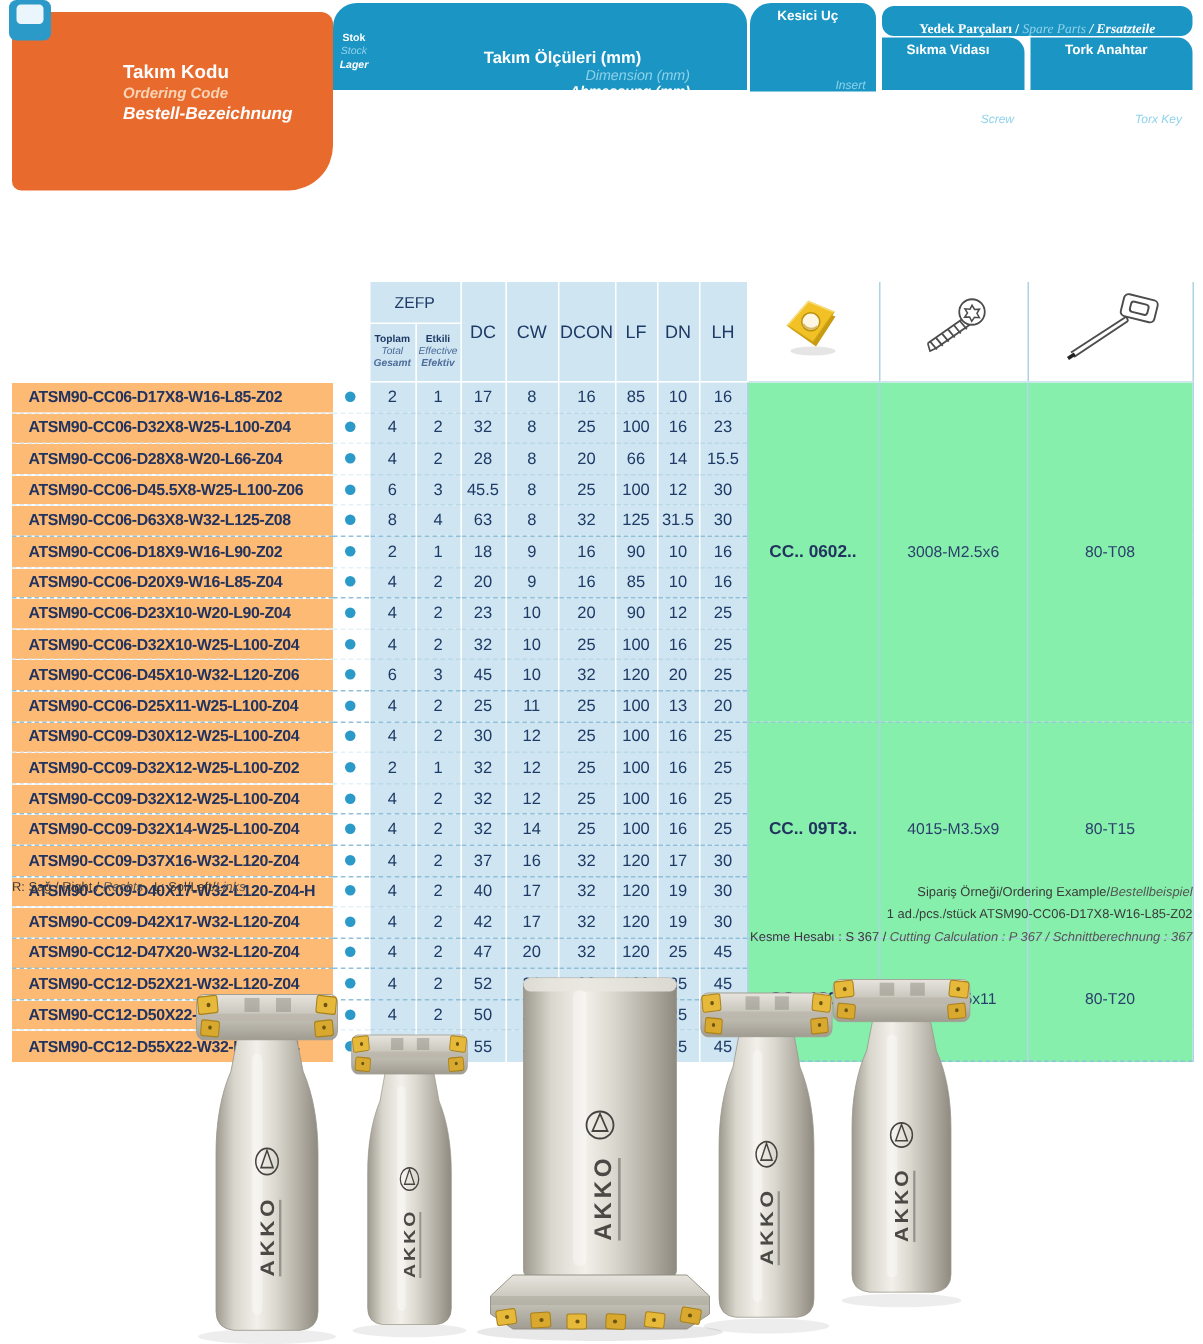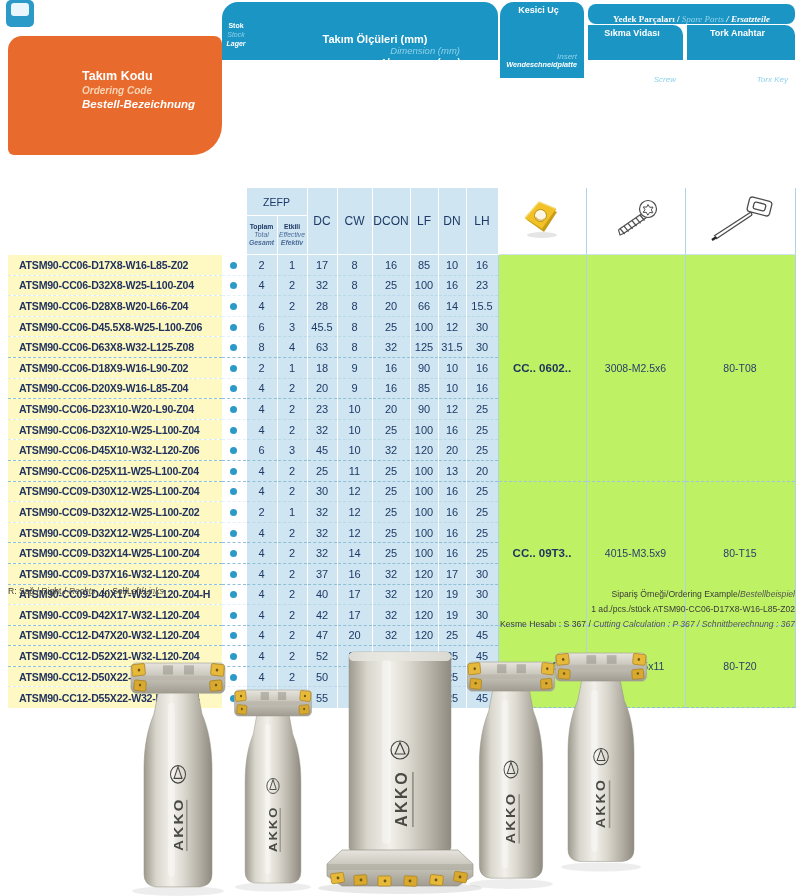--- a/index.html
+++ b/index.html
@@ -15,21 +15,21 @@
   .corner-tab{position:absolute; left:6px; top:0; width:28px; height:27px;
     background:var(--dot); border-radius:5px; z-index:6;}
   .corner-tab-inner{margin:3px 5px 0 5px; height:13px; background:#eaf6fb; border-radius:3px;}
 
   .catalog{position:absolute; left:8px; top:0; width:787px;}
   .hdr{position:relative; height:127px;}
 
   
   .blk{position:absolute; background:var(--blue); color:#fff; z-index:4;}
   .blk-dim{left:214px; top:2px; width:276px; height:58px; border-radius:16px 14px 0 0;}
-  .blk-insert{left:492px; top:2px; width:84px; height:76px; border-radius:14px 10px 0 0;}
+  .blk-insert{left:492px; top:2px; width:84px; height:59px; border-radius:14px 10px 0 0;}
   .blk-spareband{left:580px; top:4px; width:207px; height:20px; border-radius:8px;
     display:flex; align-items:flex-end; justify-content:center; white-space:pre; font-size:9px;font-family:Liberation Serif, serif;}
   .blk-screw{left:580px; top:25px; width:95px; height:35px; border-radius:0 10px 0 0;}
   .blk-torx{left:679px; top:25px; width:108px; height:35px; border-radius:0 10px 0 0;}
 
   .tri3{padding-top:3px; padding-right:7px; text-align:right; line-height:1.18;}
   .tri3 .t1{display:block; text-align:center; font-weight:bold; font-size:9px;}
   .tri3 .t2{display:block; font-style:italic; color:var(--subtext); font-size:8px;margin-top:36px;}
   .tri3 .t3{display:block; font-style:italic; font-weight:bold; font-size:8px;}
 
@@ -45,21 +45,21 @@
   .stok-label .t2{display:block; font-style:italic; color:var(--subtext);}
   .stok-label .t3{display:block; font-style:italic; font-weight:bold;}
 
   .sb-seg1{font-weight:bold;}
   .sb-seg2{font-style:italic; color:var(--subtext);}
   .sb-seg3{font-weight:bold; font-style:italic;}
 
   
   .orange-box{position:absolute; left:0; top:8px; width:214px; height:119px;
     background:var(--orange); border-radius:14px 8px 30px 6px; z-index:5;
-    color:#fff; padding:32px 0 0 74px; line-height:1.3;margin-top:28px;}
+    color:#fff; padding:32px 0 0 74px; line-height:1.3;}
   .orange-box .t1{display:block; font-weight:bold; font-size:12.5px;}
   .orange-box .t2{display:block; font-weight:bold; font-style:italic; font-size:10px; color:#f9d4b4;}
   .orange-box .t3{display:block; font-weight:bold; font-style:italic; font-size:11.5px;}
 
   
   table.cat{border-collapse:collapse; table-layout:fixed; width:787px; margin-top:60px;}
   table.cat th, table.cat td{padding:0; font-weight:normal;}
 
   thead .subcell{background:var(--lightcell); color:var(--navy);
     border:1.5px solid #fff; text-align:center;}
@@ -68,29 +68,29 @@
   thead .minihead{font-size:6.8px; line-height:1.2; height:39px; vertical-align:middle;}
   .minihead .m1{display:block; font-weight:bold;}
   .minihead .m2{display:block; font-style:italic; color:#4c6c99;}
   .minihead .m3{display:block; font-style:italic; font-weight:bold; color:#4c6c99;}
   thead .blank{background:#fff;}
   thead .iconcell{background:#fff; border-left:1.5px solid #aed3e4;
     border-bottom:1px solid #cfe3ef; text-align:center; vertical-align:middle;}
   thead .iconcell.last{border-right:1.5px solid #aed3e4;}
 
   tbody td{height:20.6px; font-size:11px; color:var(--navy); text-align:center;}
-  tbody td.code{background:#fef9c3; text-align:left; padding-left:11px;
+  tbody td.code{background:#fdba74; text-align:left; padding-left:11px;
     font-weight:bold; font-size:10.6px; letter-spacing:-0.25px; color:#21335e;
     border-bottom:1px dashed #dcecf5; white-space:nowrap; overflow:hidden;}
   tbody td.stok{background:#fff; border-bottom:1px dashed #e4f1f8;}
   tbody td.num{background:var(--lightcell); border-left:1.5px solid #fff;
     border-bottom:1px dashed #b9d8e8;}
   tbody tr.sub-sep td{border-bottom:1px dashed #8fc0d8;}
   tbody tr:last-child td{border-bottom:none;}
-  td.parts{background:#bef264; border-left:1.5px solid #aed3e4; text-align:center;
+  td.parts{background:#86efac; border-left:1.5px solid #aed3e4; text-align:center;
     vertical-align:middle; border-bottom:1px dashed #9cc8de;}
   td.parts.torx{border-right:1.5px solid #aed3e4;}
   td.parts.insert{font-weight:bold; font-size:11.5px; color:#21335e;}
   td.parts.screw, td.parts.torx{font-size:10.5px; color:#2a3f6b;}
   .dot{display:inline-block; width:7px; height:7px; border-radius:50%; background:var(--dot);}
 
   
   .footnotes{position:absolute; left:8px; top:581px; width:787px;
     display:flex; justify-content:space-between; color:#3a3a3a;}
   .fn-left{font-size:8.6px; line-height:1.9; padding-top:2px;}

